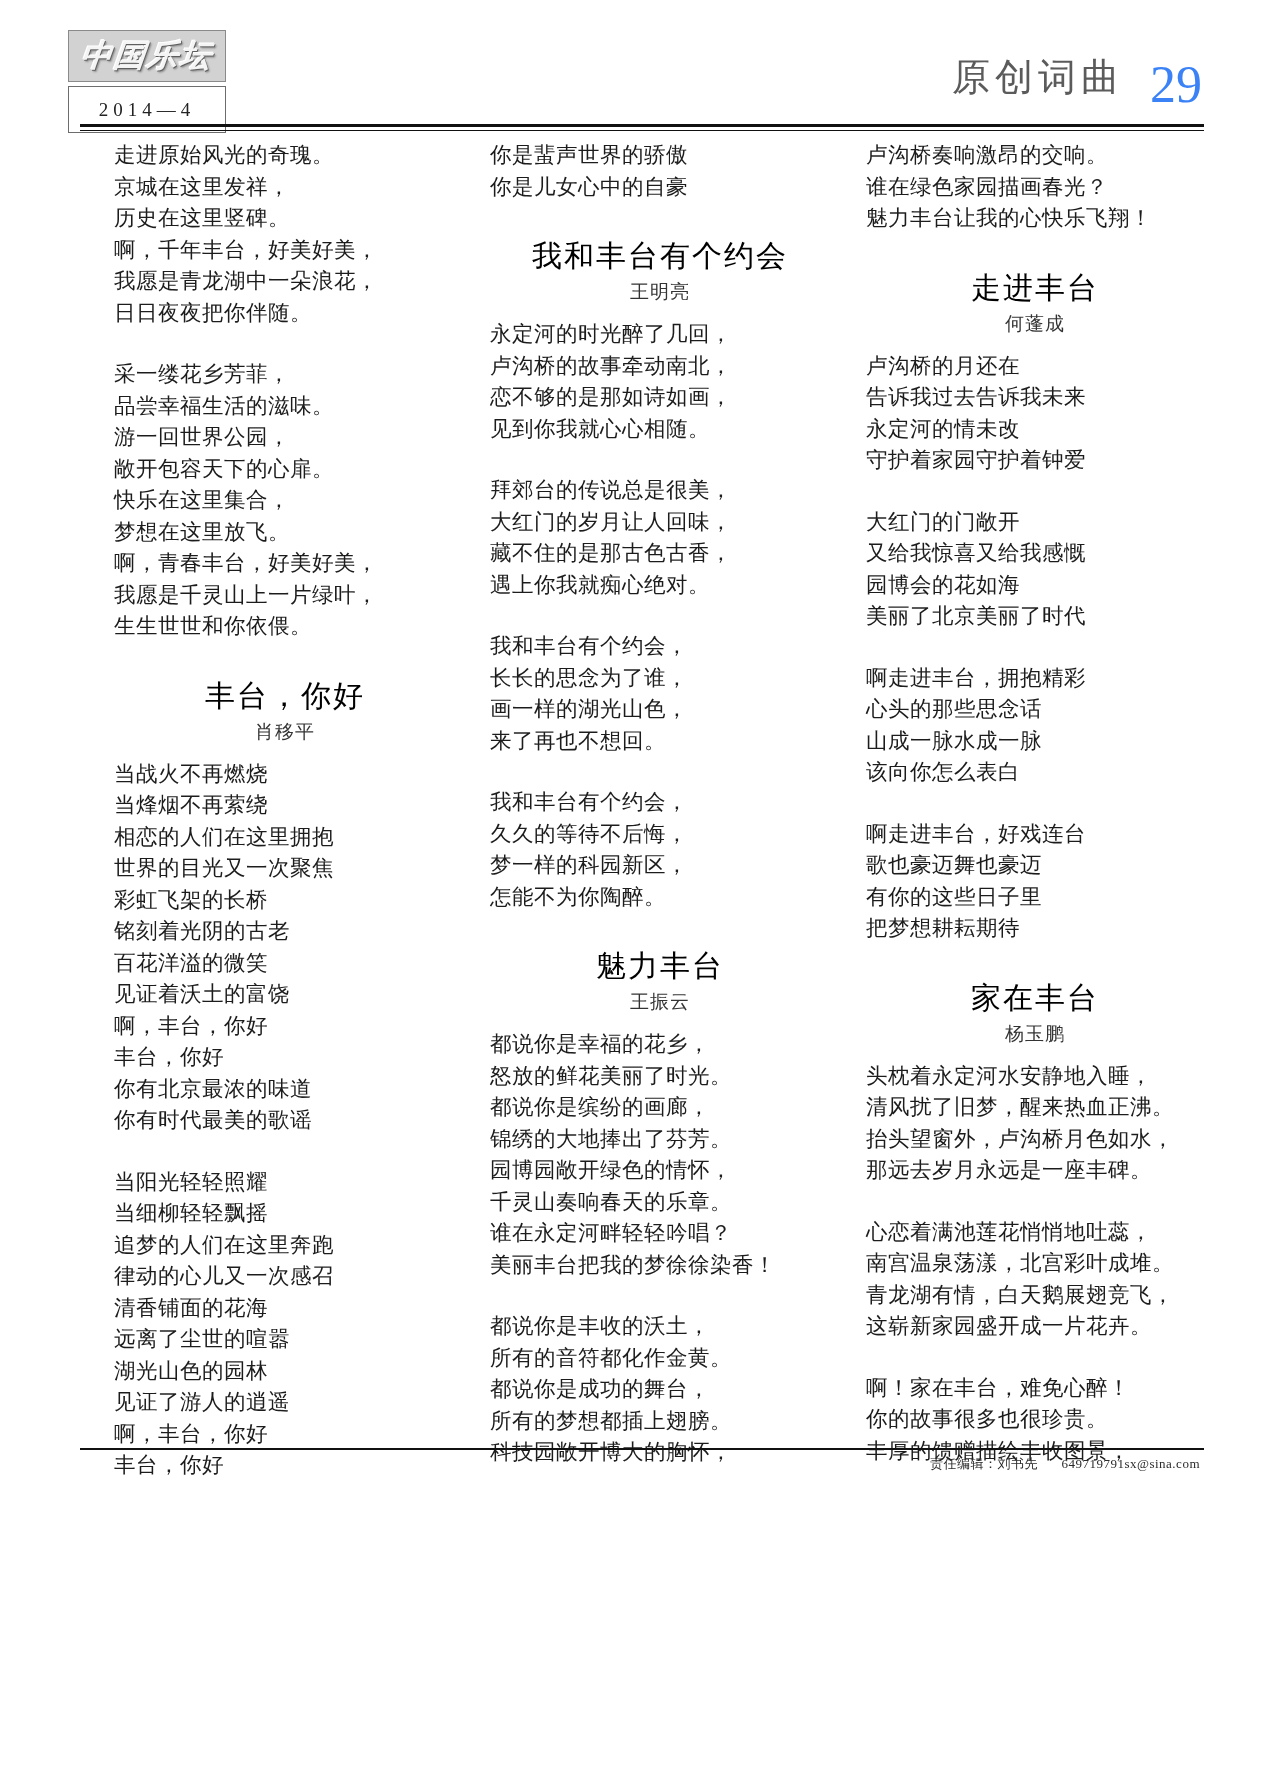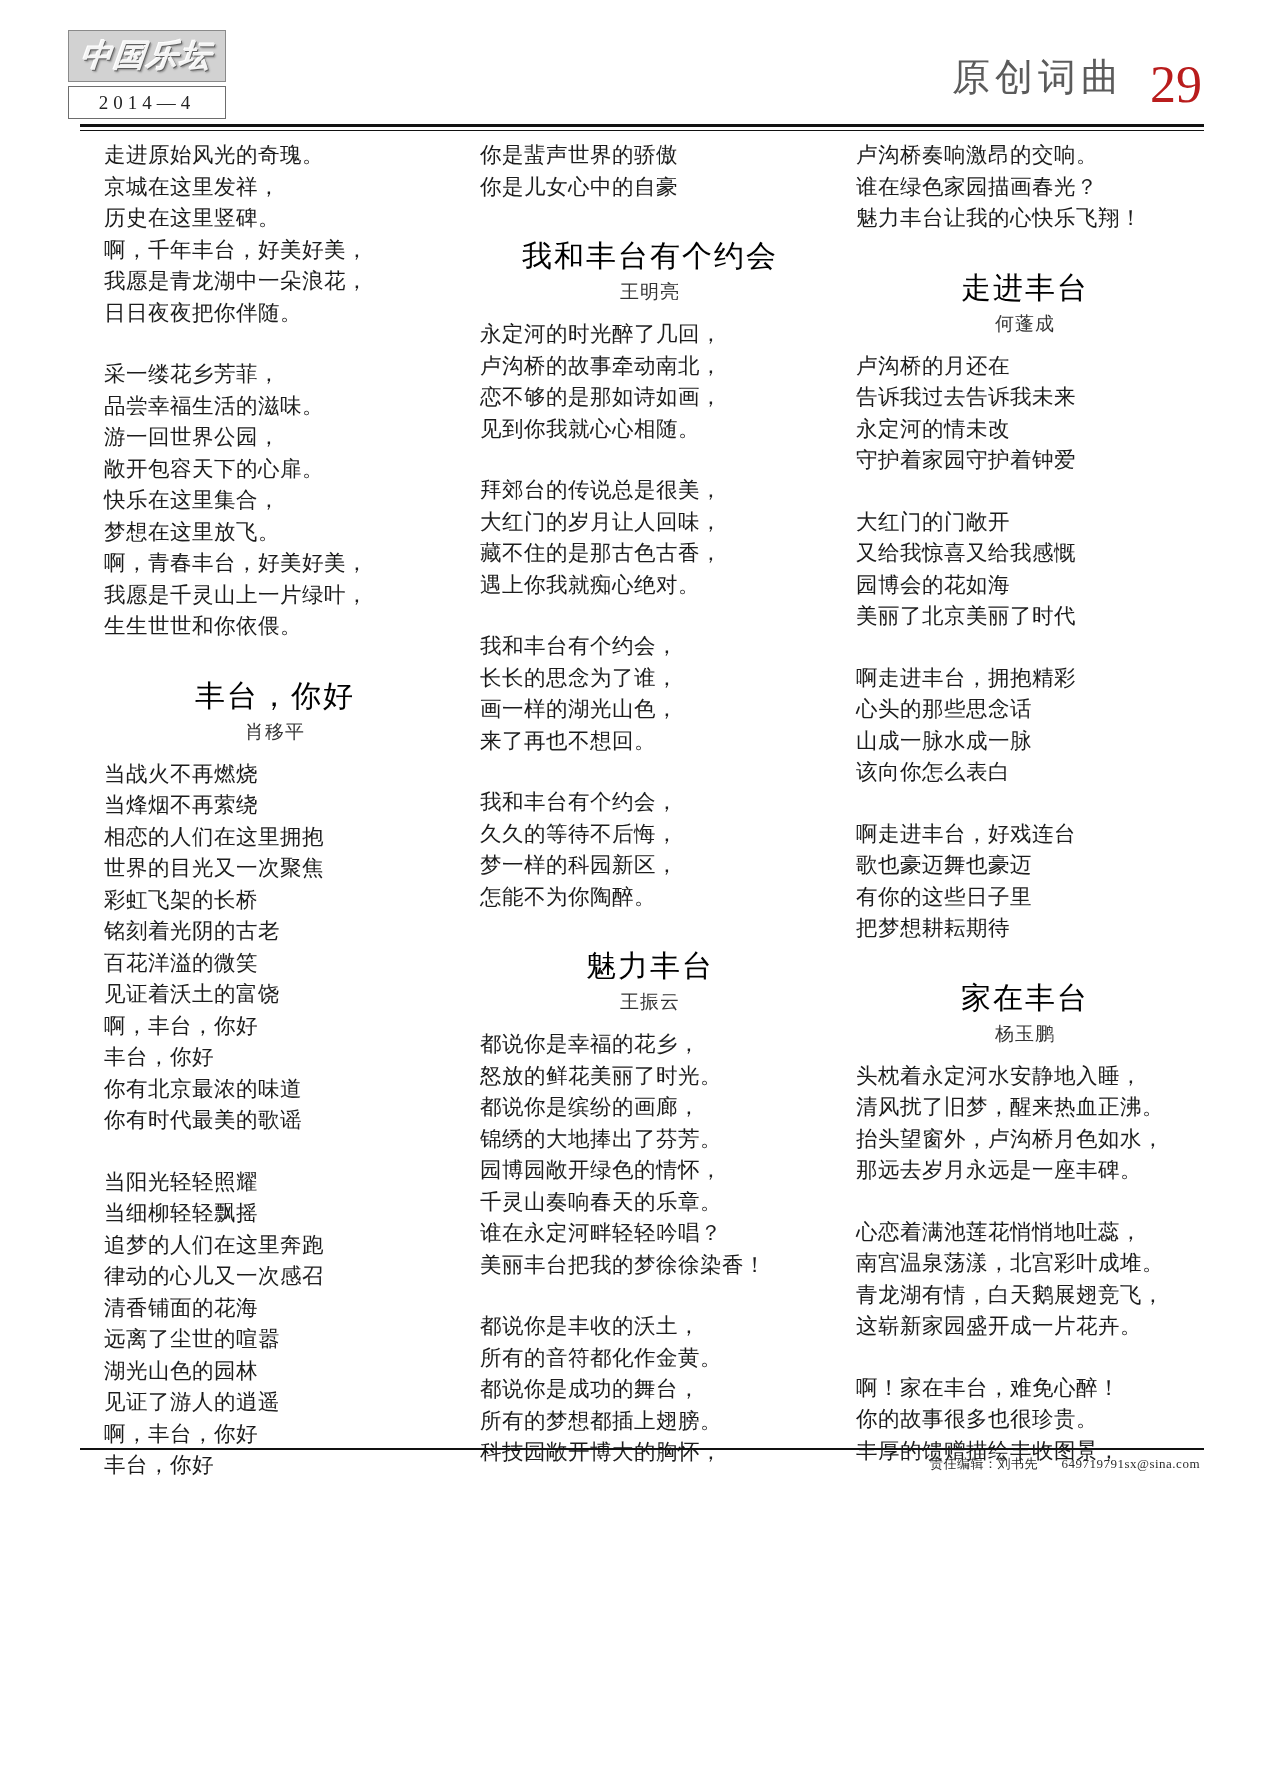--- a/index.html
+++ b/index.html
@@ -58,21 +58,21 @@
       -1px -1px 0 #ffffff,
        2px 2px 2px rgba(0,0,0,.35);
     font-style: italic;
     font-weight: 700;
     transform: skewX(-6deg);
     white-space: nowrap;
   }
   .logo-year {
     margin-top: 4px;
     width: 158px;
-    height: 33px;
+    height: 47px;
     border: 1px solid #6d6d6d;
     box-sizing: border-box;
     background: #ffffff;
     display: flex;
     align-items: center;
     justify-content: center;
     font-size: 19px;
     letter-spacing: 5px;
     color: #222;
     font-family: "Liberation Serif", "DejaVu Serif", serif;
@@ -89,21 +89,21 @@
   .header-section {
     font-size: 38px;
     letter-spacing: 5px;
     color: #5b5b5b;
     font-family: "Liberation Serif", "DejaVu Serif", serif;
     padding-bottom: 6px;
   }
   .header-pageno {
     font-size: 52px;
     line-height: 0.95;
-    color: #b91c1c;
+    color: #3b82f6;
     font-family: "Liberation Serif", "DejaVu Serif", serif;
     font-weight: 400;
   }
 
   .rule-top {
     position: absolute;
     left: 80px;
     top: 124px;
     width: 1124px;
     height: 0;
@@ -114,21 +114,21 @@
     left: 80px;
     top: 130px;
     width: 1124px;
     height: 0;
     border-top: 1px solid #111;
   }
 
   
   .columns {
     position: absolute;
-    left: 76px;
+    left: 86px;
     top: 140px;
     width: 1124px;
     height: 1300px;
     display: flex;
     gap: 0;
   }
   .col {
     width: 374px;
     box-sizing: border-box;
     padding: 0 4px;

